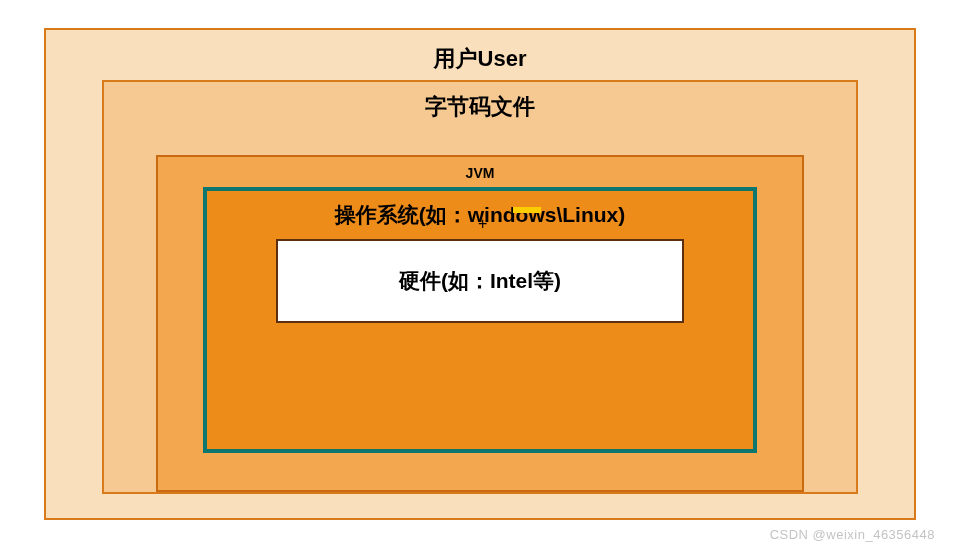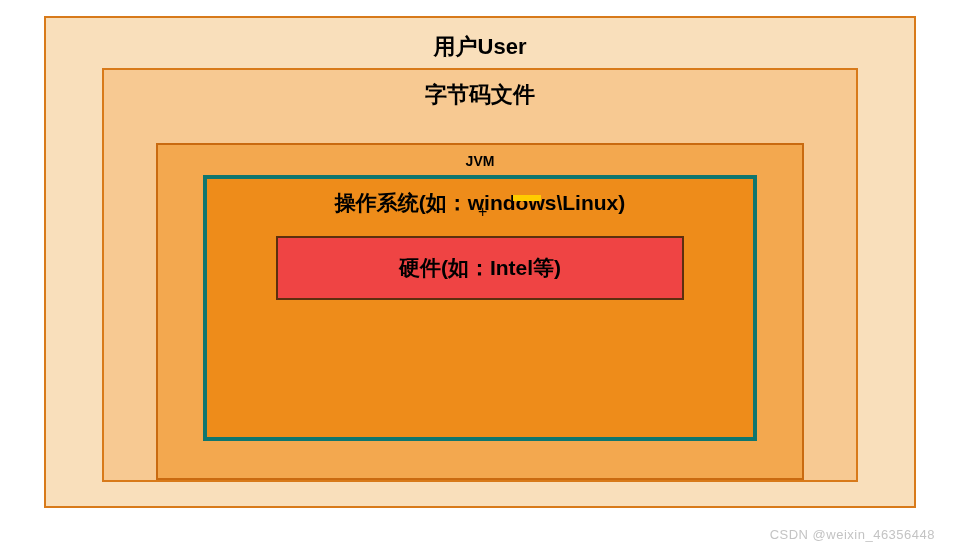--- a/index.html
+++ b/index.html
@@ -21,21 +21,21 @@
     }
     .layer-label {
       font-weight: bold;
       color: #000;
       padding: 10px 0 6px 0;
       text-align: center;
     }
     .l1 {
       position: absolute;
       left: 44px;
-      top: 16px;
+      top: 28px;
       width: 872px;
       height: 492px;
       background: #f9dfbb;
     }
     .l1 .layer-label { font-size: 22px; padding-top: 14px; }
     .l2 {
       width: 756px;
       height: 414px;
       background: #f7c992;
       gap: 27px;
@@ -50,27 +50,27 @@
     .l3 .layer-label { font-size: 14px; padding-top: 8px; }
     .l4 {
       width: 554px;
       height: 266px;
       background: #ee8c1a;
       border: 4px solid #0f766e;
     }
     .l4 .layer-label { font-size: 21px; padding-top: 10px; }
     .l5 {
       width: 408px;
-      height: 64px;
-      background: #ef4444;
+      height: 84px;
+      background: #ffffff;
       border: 2px solid #5c2f0e;
       display: flex;
       align-items: center;
       justify-content: center;
-      margin-top: 13px;
+      margin-top: 4px;
     }
     .l5 .layer-label {
       font-size: 21px;
       padding: 0;
       color: #000;
     }
     .accent {
       position: absolute;
       width: 28px;
       height: 6px;

